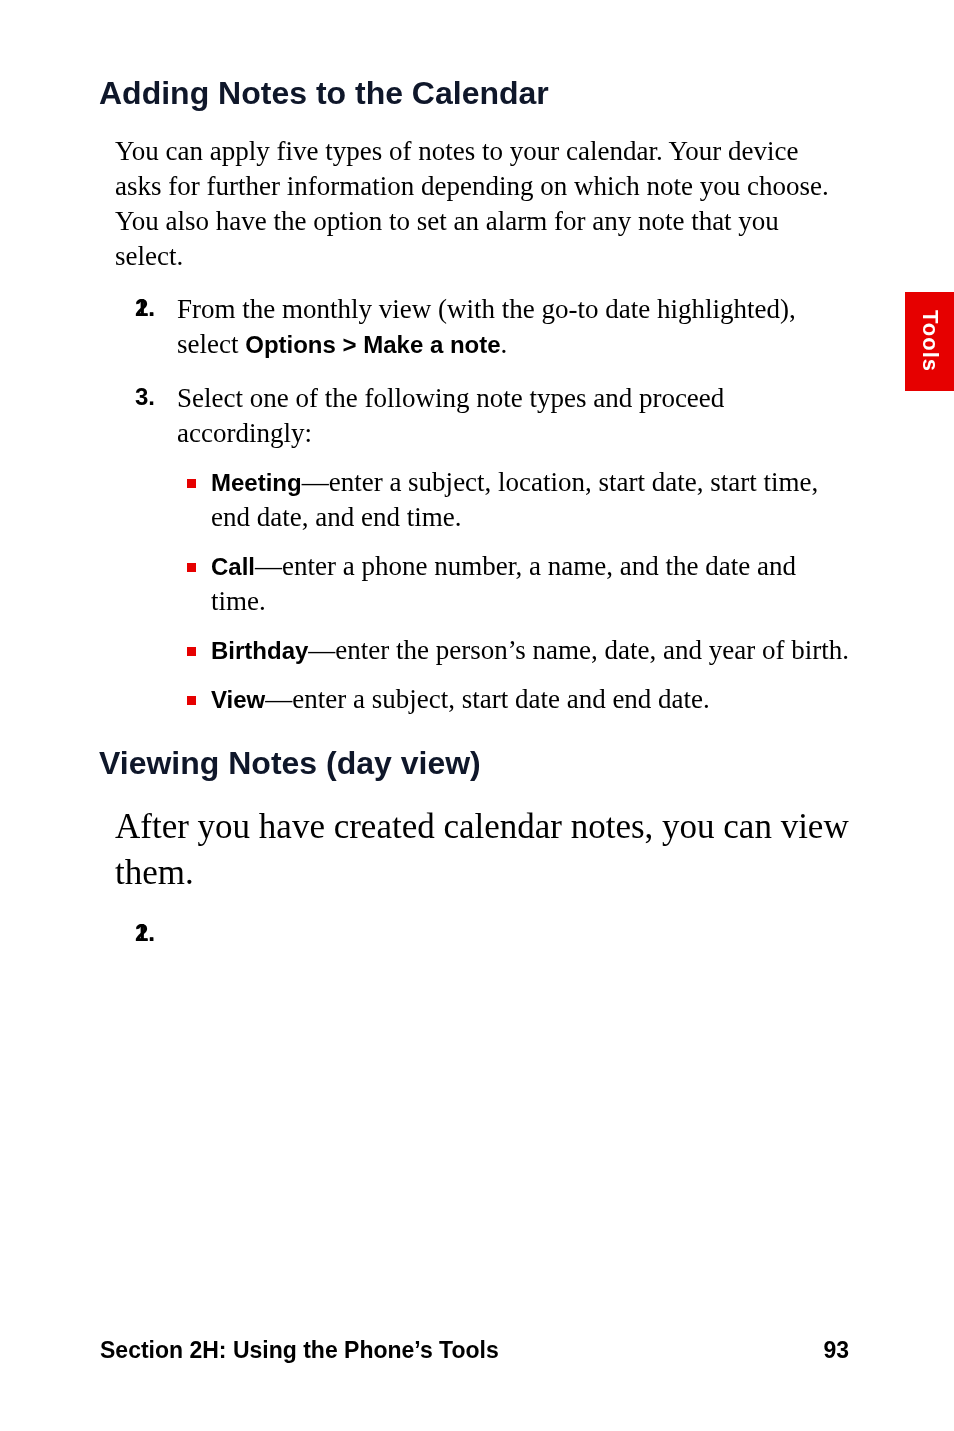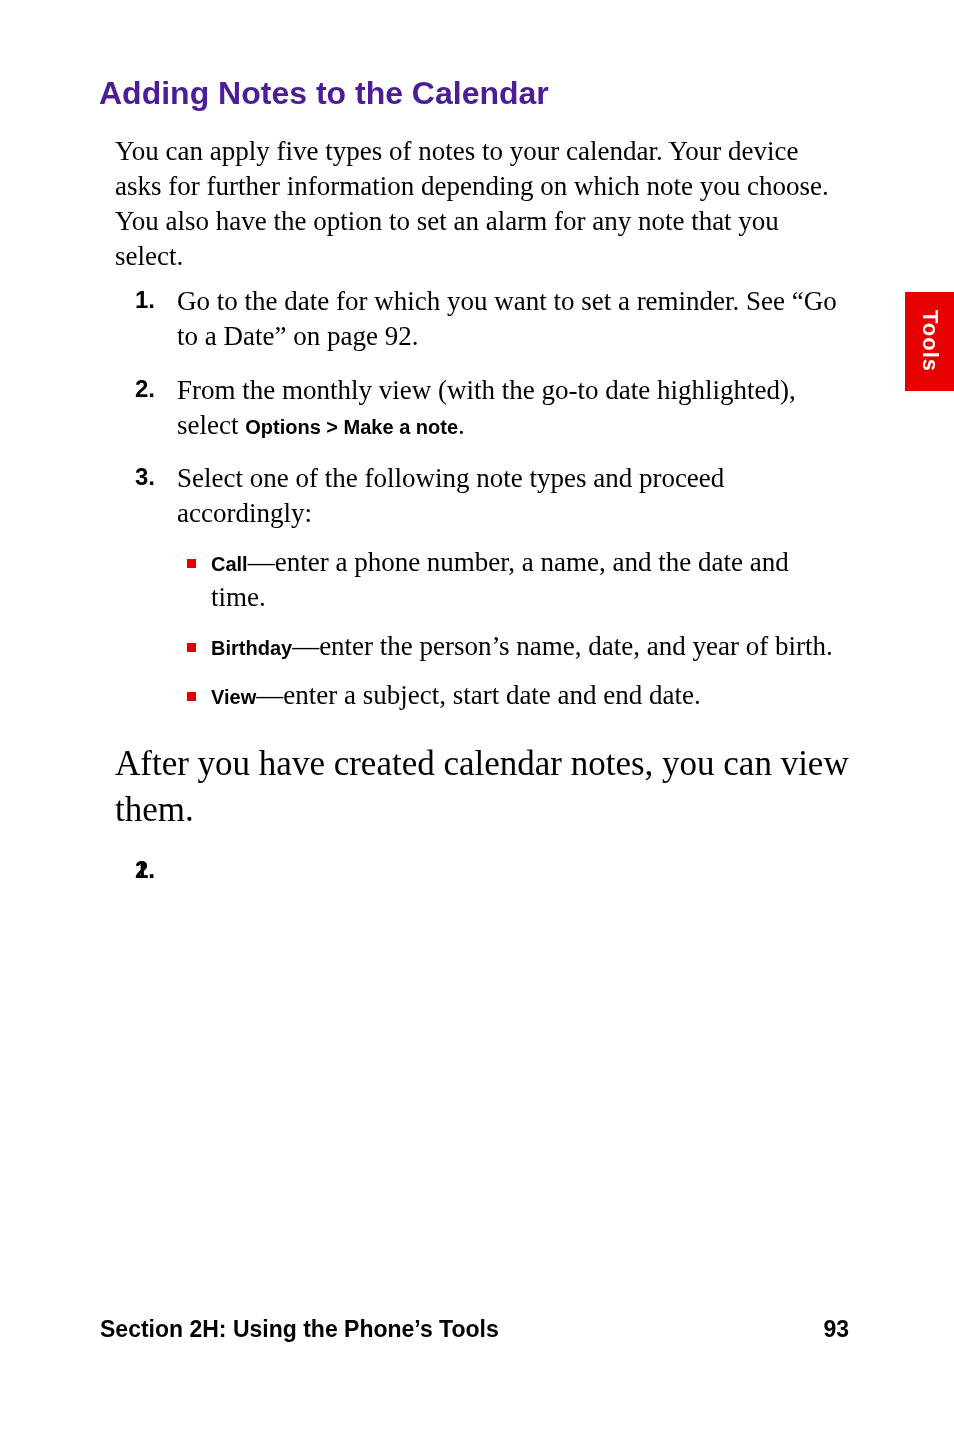--- a/index.html
+++ b/index.html
@@ -10,21 +10,21 @@
       font-family: Garamond, 'Times New Roman', serif;
       position: relative;
       color: #000;
     }
     .page-content {
       padding: 75px 105px 0 105px;
     }
     .section-heading {
       font-family: 'Helvetica Neue', Helvetica, Arial, sans-serif;
       font-weight: 700;
-      color: #4c1d95;
+      color: #0f172a;
       font-size: 32px;
       margin-bottom: 22px;
       margin-left: -6px;
     }
     .intro {
       font-size: 27px;
       line-height: 1.3;
       margin-bottom: 10px;
       margin-left: 10px;
     }
@@ -43,21 +43,21 @@
       position: absolute;
       left: 20px;
       top: 0;
       font-family: 'Helvetica Neue', Helvetica, Arial, sans-serif;
       font-weight: 700;
       font-size: 24px;
     }
     .bold-sans {
       font-family: 'Helvetica Neue', Helvetica, Arial, sans-serif;
       font-weight: 700;
-      font-size: 20px;
+      font-size: 24px;
     }
     .bullets {
       list-style: none;
       margin-top: 14px;
     }
     .bullets > li {
       position: relative;
       padding-left: 34px;
       font-size: 27px;
       line-height: 1.3;
@@ -93,21 +93,21 @@
       display: flex;
       align-items: center;
       justify-content: center;
     }
     .side-tab span {
       writing-mode: vertical-rl;
       letter-spacing: 1px;
     }
     .footer {
       position: absolute;
-      bottom: 88px;
+      bottom: 67px;
       left: 100px;
       right: 105px;
       display: flex;
       justify-content: space-between;
       font-family: 'Helvetica Neue', Helvetica, Arial, sans-serif;
       font-weight: 700;
       font-size: 23px;
     }
   </style>
 </head>
@@ -118,48 +118,52 @@
 </div>
 
 <div class="page-content">
 
   <h2 class="section-heading">Adding Notes to the Calendar</h2>
   <p class="intro">You can apply five types of notes to your calendar. Your device asks for further information depending on which note you choose. You also have the option to set an alarm for any note that you select.</p>
 
   <ol class="ol">
     <li>
       <span class="num">1.</span>
-      <span>Go to the date for which you want to set a reminder. See “Go to a Date” on page 92.</span>
     </li>
     <li>
       <span class="num">2.</span>
       <span><span>From the monthly view (with the go-to date highlighted), select </span><span class="bold-sans">Options &gt; Make a note</span><span>.</span></span>
     </li>
     <li>
       <span class="num">3.</span>
       <span>Select one of the following note types and proceed accordingly:</span>
 
       <ul class="bullets">
+        <li>
+          <span class="square"></span>
+          <span class="bold-sans">Meeting</span><span>—enter a subject, location, start date, start time, end date, and end time.</span>
+        </li>
         <li>
           <span class="square"></span>
           <span class="bold-sans">Call</span><span>—enter a phone number, a name, and the date and time.</span>
         </li>
         <li>
           <span class="square"></span>
           <span class="bold-sans">Birthday</span><span>—enter the person’s name, date, and year of birth.</span>
         </li>
         <li>
           <span class="square"></span>
           <span class="bold-sans">View</span><span>—enter a subject, start date and end date.</span>
         </li>
       </ul>
     </li>
   </ol>
 
   <div class="second-block">
+    <h2 class="section-heading">Viewing Notes (day view)</h2>
     <p class="after-heading">After you have created calendar notes, you can view them.</p>
     <ol class="ol">
       <li>
         <span class="num">1.</span>
       </li>
       <li>
         <span class="num">2.</span>
       </li>
     </ol>
   </div>

